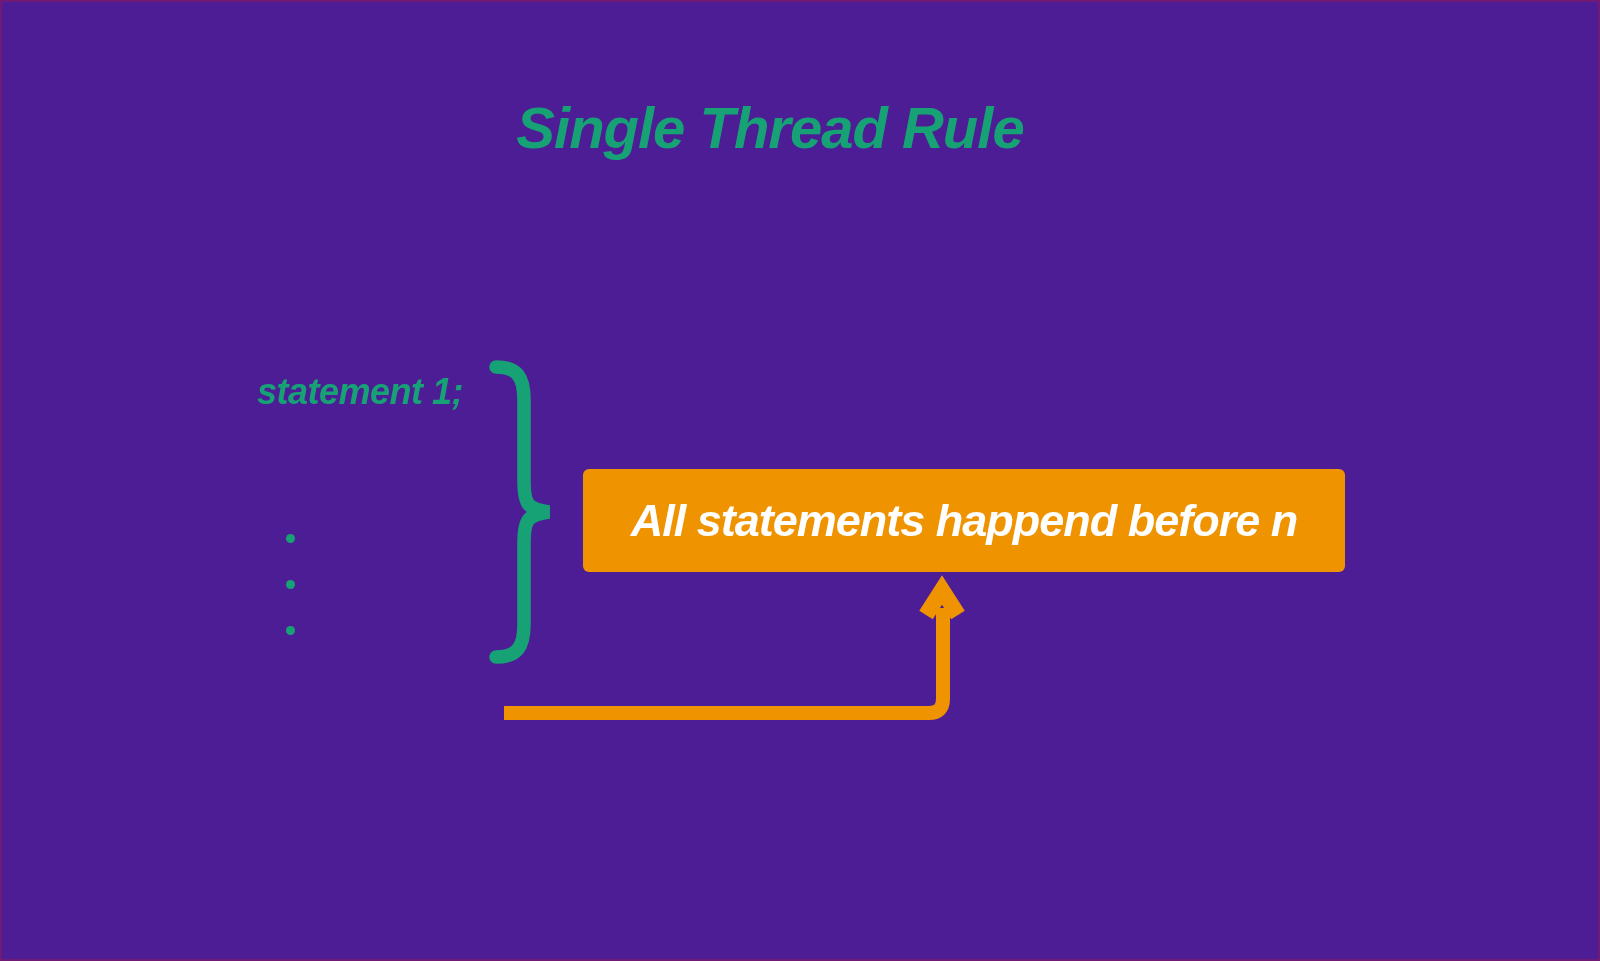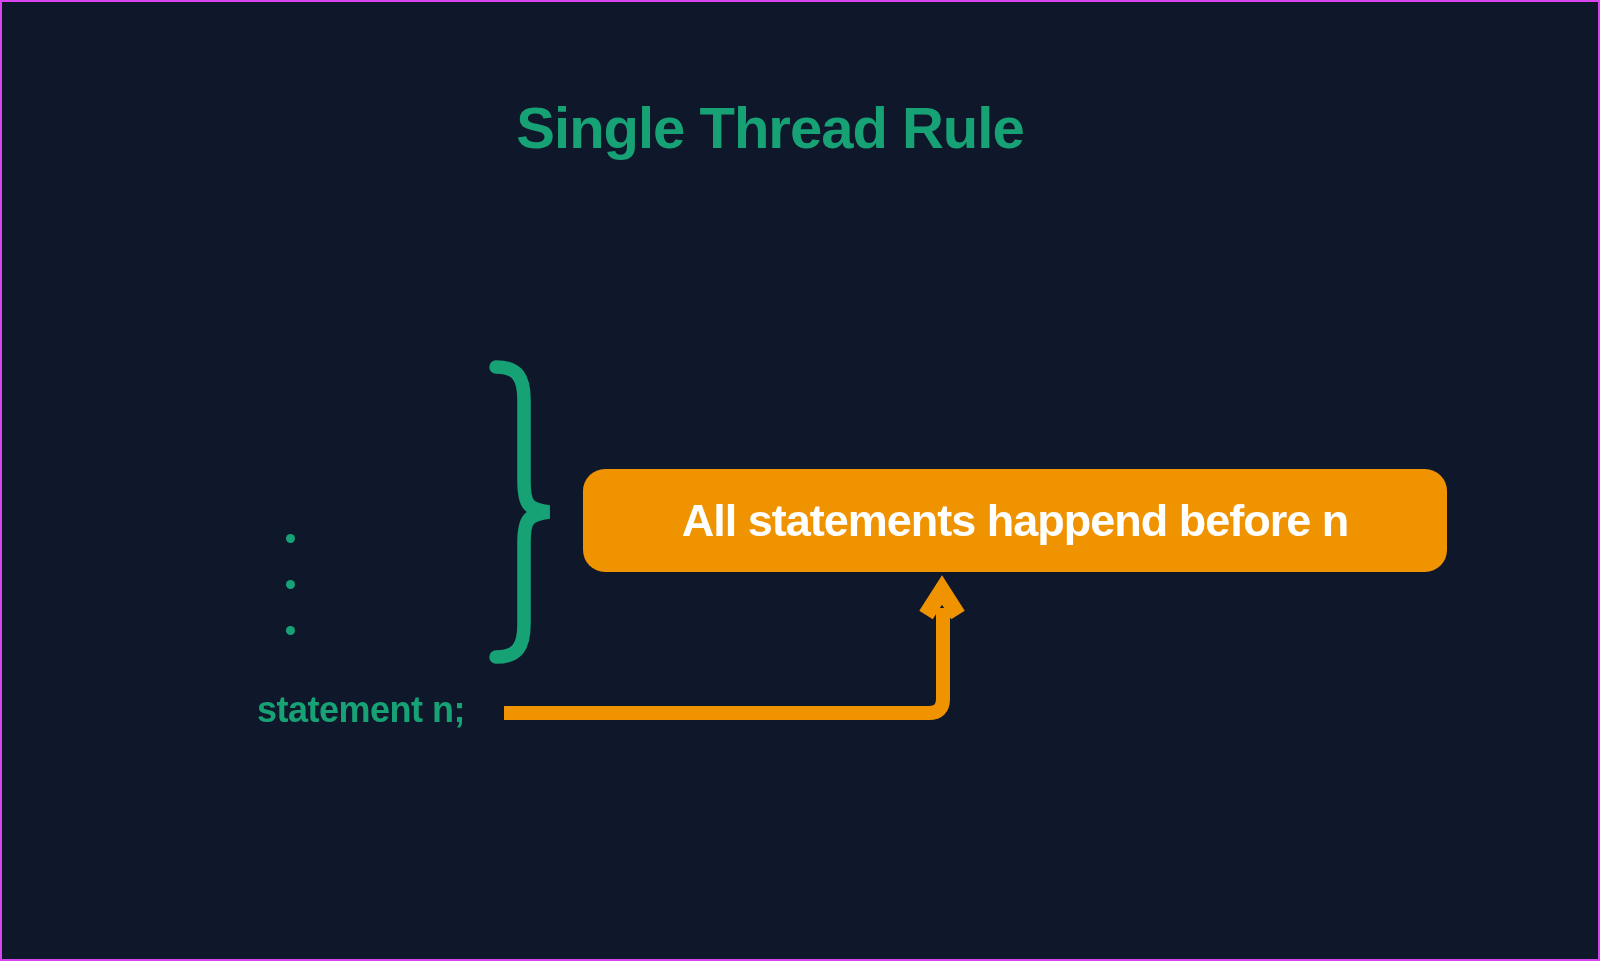--- a/index.html
+++ b/index.html
@@ -6,23 +6,24 @@
     margin: 0;
     padding: 0;
     background: #cfccd8;
     font-family: "Liberation Sans", sans-serif;
   }
   .canvas {
     position: relative;
     width: 1600px;
     height: 961px;
     box-sizing: border-box;
-    background: #0f172a;
-    border: 2px solid #d946ef;
+    background: #4c1d95;
+    border: 2px solid #701a75;
     overflow: hidden;
+    font-style: italic;
   }
   .title {
     position: absolute;
     top: 92px;
     left: 768px;
     transform: translateX(-50%);
     font-size: 58px;
     font-weight: 700;
     letter-spacing: -1px;
     color: #17a276;
@@ -57,49 +58,49 @@
     position: absolute;
     left: 490px;
     top: 570px;
     width: 490px;
     height: 160px;
   }
   .callout {
     position: absolute;
     left: 581px;
     top: 467px;
-    width: 864px;
+    width: 762px;
     height: 103px;
-    border-radius: 22px;
+    border-radius: 6px;
     background: #f09300;
     display: flex;
     align-items: center;
     justify-content: center;
   }
   .callout-label {
     color: #ffffff;
     font-size: 45px;
     font-weight: 700;
     letter-spacing: -1px;
     white-space: nowrap;
   }
 </style>
 </head>
 <body>
 
 <div class="canvas">
 
   <div class="title">Single Thread Rule</div>
 
+  <div class="stmt" style="top:368px">statement 1;</div>
 
   <div class="dot" style="top:532px"></div>
   <div class="dot" style="top:578px"></div>
   <div class="dot" style="top:624px"></div>
 
-  <div class="stmt" style="top:686px">statement n;</div>
 
   <svg class="brace-svg" viewBox="0 0 70 306" aria-hidden="true">
     <path d="M 8 8
              C 30 8, 36 19, 36 41
              L 36 122
              C 36 146, 40 150, 61 153
              C 40 156, 36 160, 36 184
              L 36 265
              C 36 287, 30 298, 8 298" fill="none" stroke="#17a276" stroke-width="13.5" stroke-linecap="round"></path>
   </svg>

